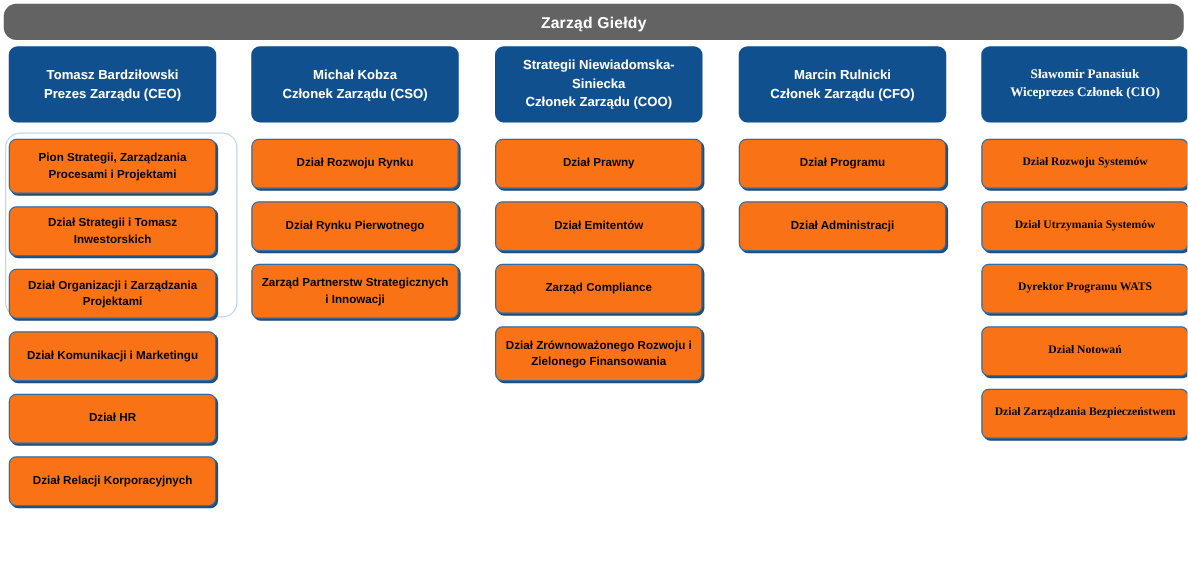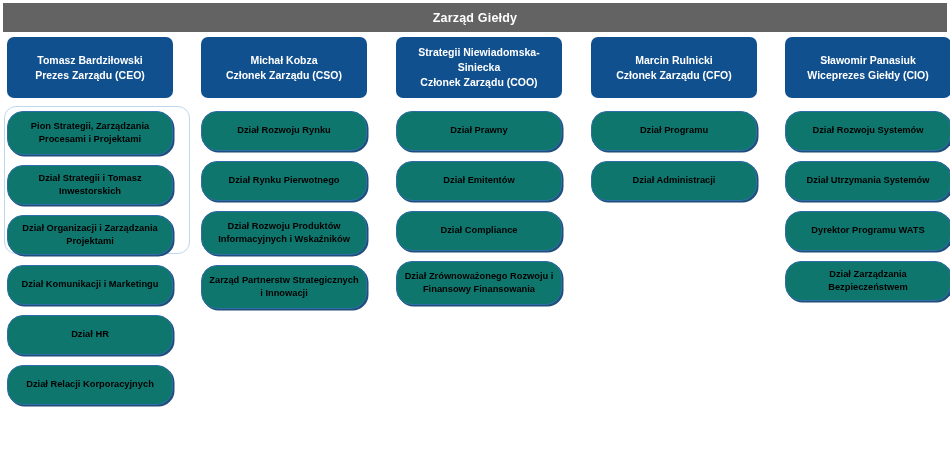--- a/index.html
+++ b/index.html
@@ -19,21 +19,21 @@
   }
 
   
   .top-bar {
     position: absolute;
     left: 3px;
     top: 3px;
     width: 944px;
     height: 29px;
     background: #636363;
-    border-radius: 0;
+    border-radius: 10px;
     display: flex;
     align-items: center;
     justify-content: center;
     color: #ffffff;
     font-size: 12.5px;
     font-weight: bold;
     letter-spacing: 0.2px;
   }
 
   
@@ -46,21 +46,21 @@
   }
   .column {
     position: absolute;
     top: 0;
     width: 166px;
   }
   .col-0 { left: 3px; }
   .col-1 { left: 197px; }
   .col-2 { left: 392px; }
   .col-3 { left: 587px; }
-  .col-4 { left: 781px; }
+  .col-4 { left: 781px; font-family: Liberation Serif, serif; }
 
   
   .exec-card {
     box-sizing: border-box;
     width: 166px;
     height: 61px;
     background: #10508F;
     border-radius: 7px;
     color: #ffffff;
     display: flex;
@@ -95,23 +95,23 @@
     box-sizing: border-box;
     pointer-events: none;
   }
 
   .unit-card {
     box-sizing: border-box;
     position: relative;
     width: 166px;
     height: 40px;
     margin-bottom: 10px;
-    background: #0f766e;
+    background: #f97316;
     border: 1.3px solid #2E6DA8;
-    border-radius: 16px;
+    border-radius: 6px;
     box-shadow: 1.5px 1.5px 0 0 #1F4E79;
     display: flex;
     align-items: center;
     justify-content: center;
     text-align: center;
     color: #000000;
     font-size: 9.3px;
     font-weight: bold;
     line-height: 1.42;
     padding: 2px 7px;
@@ -162,76 +162,76 @@
           <span class="line">Członek Zarządu (CSO)</span>
         </div>
         <div class="unit-list">
           <div class="unit-card">
             <span class="utxt">Dział Rozwoju Rynku</span>
           </div>
           <div class="unit-card">
             <span class="utxt">Dział Rynku Pierwotnego</span>
           </div>
           <div class="unit-card tall">
-            <span class="utxt">Dział Rozwoju Produktów Informacyjnych i Wskaźników</span>
-          </div>
-          <div class="unit-card tall">
             <span class="utxt">Zarząd Partnerstw Strategicznych i Innowacji</span>
           </div>
         </div>
       </div>
       <div class="column col-2">
         <div class="exec-card">
           <span class="line wrap">Strategii Niewiadomska-Siniecka</span>
           <span class="line">Członek Zarządu (COO)</span>
         </div>
         <div class="unit-list">
           <div class="unit-card">
             <span class="utxt">Dział Prawny</span>
           </div>
           <div class="unit-card">
             <span class="utxt">Dział Emitentów</span>
           </div>
           <div class="unit-card">
-            <span class="utxt">Dział Compliance</span>
+            <span class="utxt">Zarząd Compliance</span>
           </div>
           <div class="unit-card tall">
-            <span class="utxt">Dział Zrównoważonego Rozwoju i Finansowy Finansowania</span>
+            <span class="utxt">Dział Zrównoważonego Rozwoju i Zielonego Finansowania</span>
           </div>
         </div>
       </div>
       <div class="column col-3">
         <div class="exec-card">
           <span class="line">Marcin Rulnicki</span>
           <span class="line">Członek Zarządu (CFO)</span>
         </div>
         <div class="unit-list">
           <div class="unit-card">
             <span class="utxt">Dział Programu</span>
           </div>
           <div class="unit-card">
             <span class="utxt">Dział Administracji</span>
           </div>
         </div>
       </div>
       <div class="column col-4">
         <div class="exec-card">
           <span class="line">Sławomir Panasiuk</span>
-          <span class="line">Wiceprezes Giełdy (CIO)</span>
+          <span class="line">Wiceprezes Członek (CIO)</span>
         </div>
         <div class="unit-list">
           <div class="unit-card">
             <span class="utxt">Dział Rozwoju Systemów</span>
           </div>
           <div class="unit-card">
             <span class="utxt">Dział Utrzymania Systemów</span>
           </div>
           <div class="unit-card">
             <span class="utxt">Dyrektor Programu WATS</span>
           </div>
           <div class="unit-card">
+            <span class="utxt">Dział Notowań</span>
+          </div>
+          <div class="unit-card">
             <span class="utxt">Dział Zarządzania Bezpieczeństwem</span>
           </div>
         </div>
       </div>
     </div>
 
 </div>
 
 </body></html>

